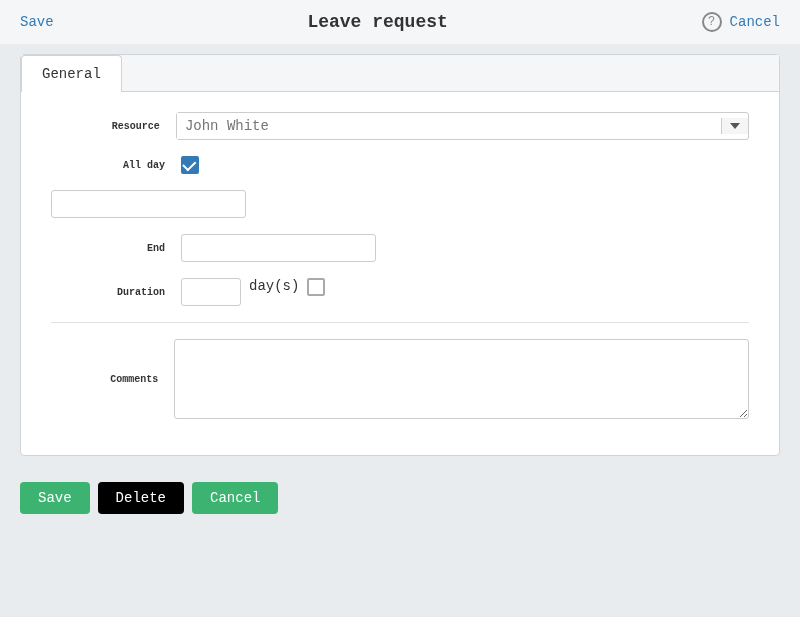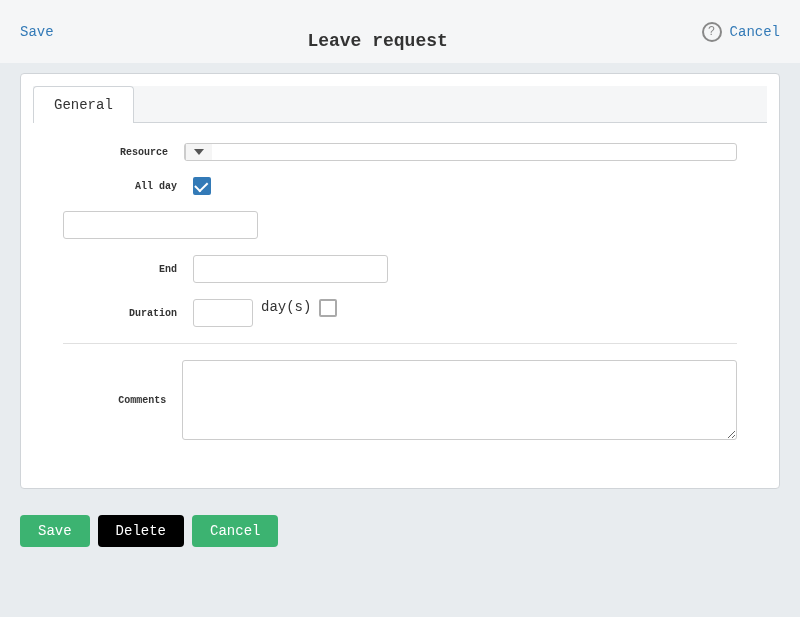--- a/index.html
+++ b/index.html
@@ -17,21 +17,20 @@
       align-items: center;
       justify-content: space-between;
       padding: 12px 20px;
       background-color: #f5f6f7;
     }
 
     .top-bar-center {
       font-size: 18px;
       font-weight: bold;
       color: #333;
-      margin-top: 19px;
     }
 
     .top-bar-left a,
     .top-bar-right a {
       color: #337ab7;
       text-decoration: none;
       font-size: 14px;
     }
 
     .top-bar-right {
@@ -51,21 +50,21 @@
       font-size: 12px;
       color: #888;
       cursor: pointer;
     }
 
     .form-card {
       background: #fff;
       border: 1px solid #d0d4d8;
       border-radius: 4px;
       margin: 10px 20px 16px 20px;
-      padding: 12px;
+      padding: 0;
     }
 
     .tabs {
       display: flex;
       border-bottom: 1px solid #d0d4d8;
       background: #f5f6f7;
     }
 
     .tab {
       padding: 10px 20px;
@@ -248,20 +247,21 @@
 
   <div class="tabs">
     <div class="tab">General</div>
   </div>
 
   <div class="form-body">
 
     <div class="form-row">
       <div class="form-label">Resource</div>
       <div class="resource-select-wrapper">
+        <input type="text" readonly="" placeholder="John White" style="">
         <div class="resource-dropdown-btn">
           <span class="chevron-down"></span>
         </div>
       </div>
     </div>
 
     <div class="form-row">
       <div class="form-label">All day</div>
       <div class="checkbox-custom"></div>
     </div>

